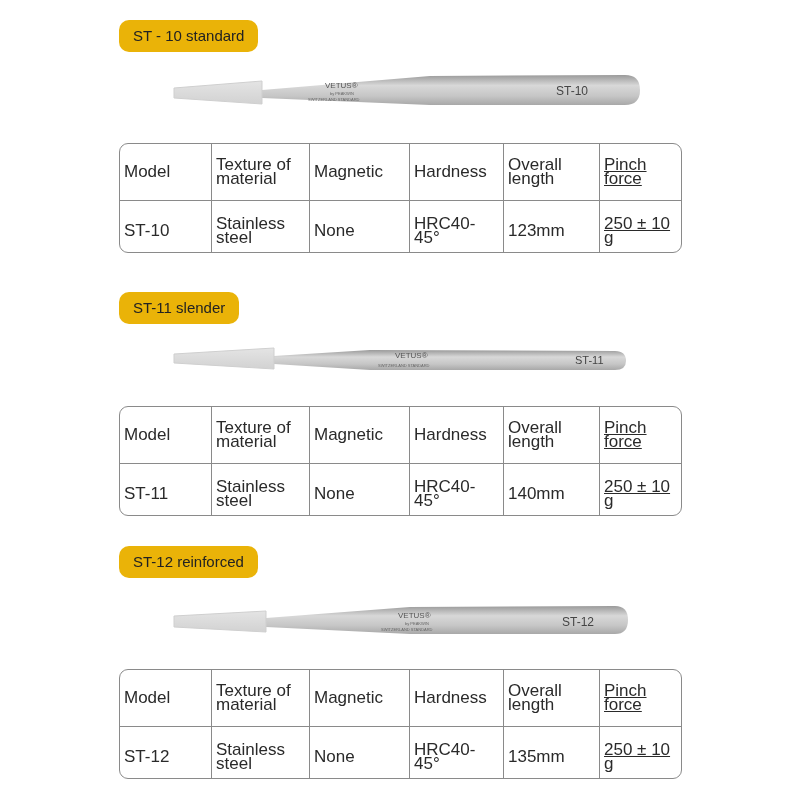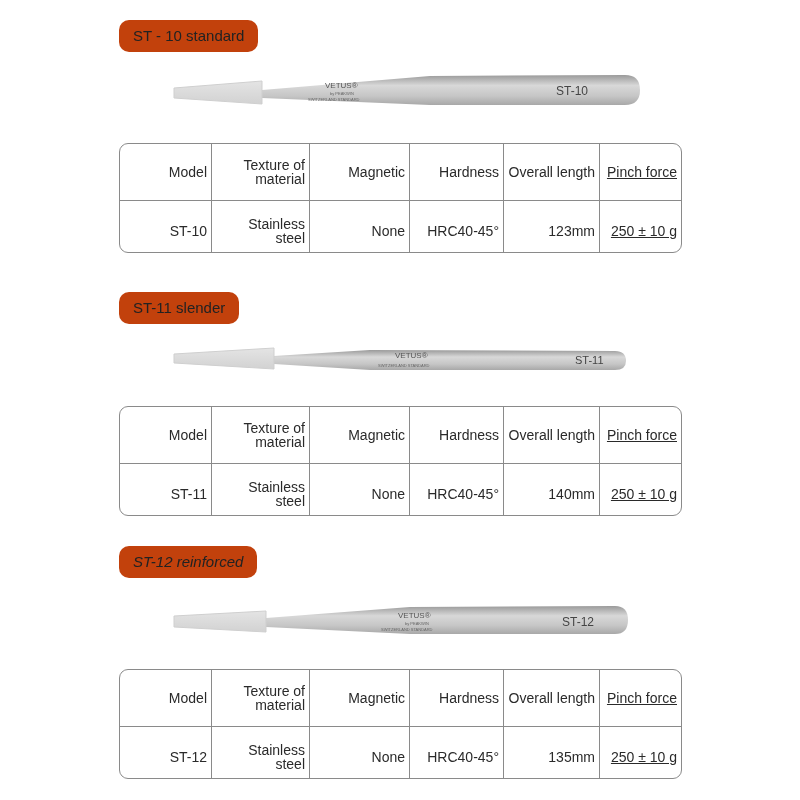--- a/index.html
+++ b/index.html
@@ -1,23 +1,23 @@
 <!DOCTYPE html>
 <html><head>
 <meta charset="utf-8">
 <style>
   html, body { margin: 0; padding: 0; background: #ffffff; }
   body { width: 800px; height: 800px; position: relative; overflow: hidden;
          font-family: "Liberation Sans", "DejaVu Sans", sans-serif; color: #2a2a2a; }
   .pill { position: absolute; left: 119px; height: 32px; line-height: 32px; padding: 0 14px;
-          background: #c2410c; border-radius: 10px; font-size: 15px; color: #222; white-space: nowrap; }
+          background: #eab308; border-radius: 10px; font-size: 15px; color: #222; white-space: nowrap; }
   .tweezer { position: absolute; }
   table.spec { position: absolute; left: 119px; width: 561px; border-collapse: separate; border-spacing: 0;
                border: 1px solid #8a8a8a; border-radius: 9px; table-layout: fixed; }
-  table.spec td { text-align: right; vertical-align: middle; font-size: 14px; color: #2a2a2a;
+  table.spec td { text-align: left; vertical-align: middle; font-size: 17px; color: #2a2a2a;
                   border-right: 1px solid #8a8a8a; padding: 0 4px; line-height: 14px; }
   table.spec td:last-child { border-right: none; text-decoration: underline; }
   table.spec tr.head td { height: 56px; border-bottom: 1px solid #8a8a8a; }
   table.spec tr.vals td { height: 51px; padding-top: 8px; box-sizing: border-box; }
 </style>
 </head>
 <body>
 
 <div class="pill" style="top:20px;">ST - 10 standard</div>
 
@@ -103,21 +103,21 @@
     <td>ST-11</td>
     <td>Stainless steel</td>
     <td>None</td>
     <td>HRC40-45°</td>
     <td>140mm</td>
     <td>250 ± 10 g</td>
   </tr>
 </tbody>
   </table>
 
-<div class="pill" style="top:546px;font-style:italic;">ST-12 reinforced</div>
+<div class="pill" style="top:546px;">ST-12 reinforced</div>
 
 <svg class="tweezer" style="left:170px; top:602px;" width="460" height="40" viewBox="0 0 460 40">
   <path d="M96,16 L240,5 L445,4 Q458,4 458,18 Q458,32 445,32 L240,32 L96,25 Z" fill="url(#steel1)"></path>
   <path d="M4,14 L96,9 L96,30 L4,25 Z" fill="url(#sleeve)" stroke="#cfcfcf"></path>
   <text x="228" y="16" font-size="8" fill="#555" font-family="Liberation Sans, sans-serif">VETUS®</text>
   <text x="235" y="23" font-size="4" fill="#666" font-family="Liberation Sans, sans-serif">by PEAKWIN</text>
   <text x="211" y="29" font-size="4" fill="#666" font-family="Liberation Sans, sans-serif">SWITZERLAND STANDARD</text>
   <text x="392" y="24" font-size="12" fill="#444" font-family="Liberation Sans, sans-serif">ST-12</text>
 </svg>
 

